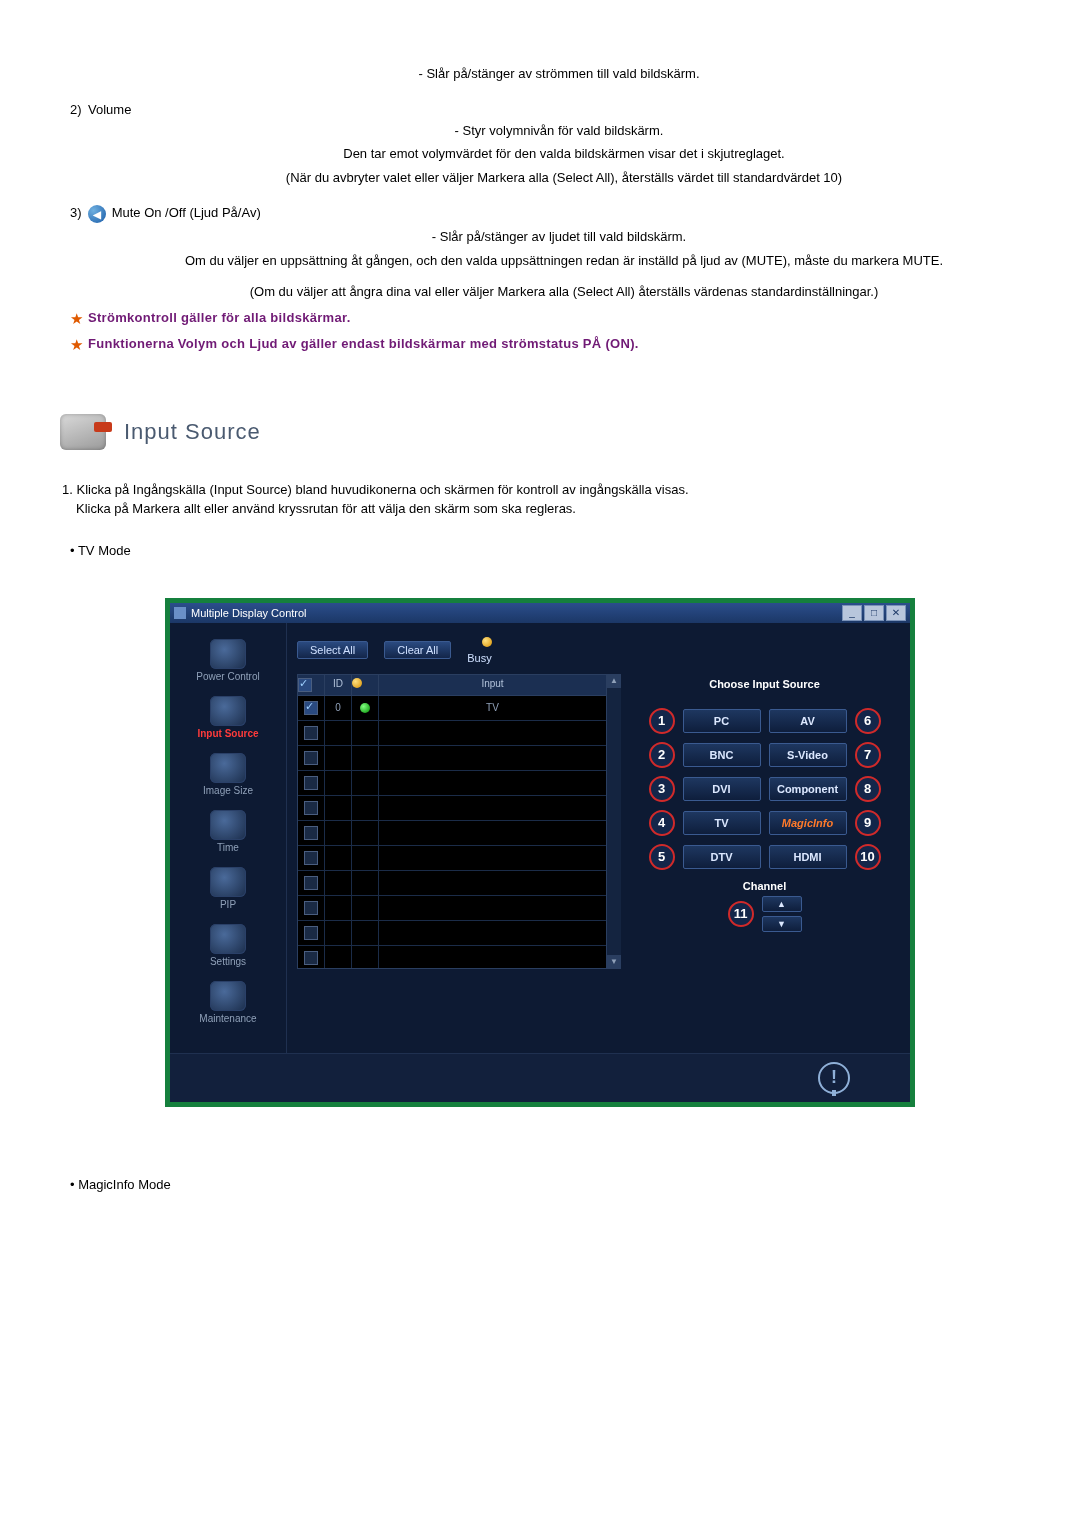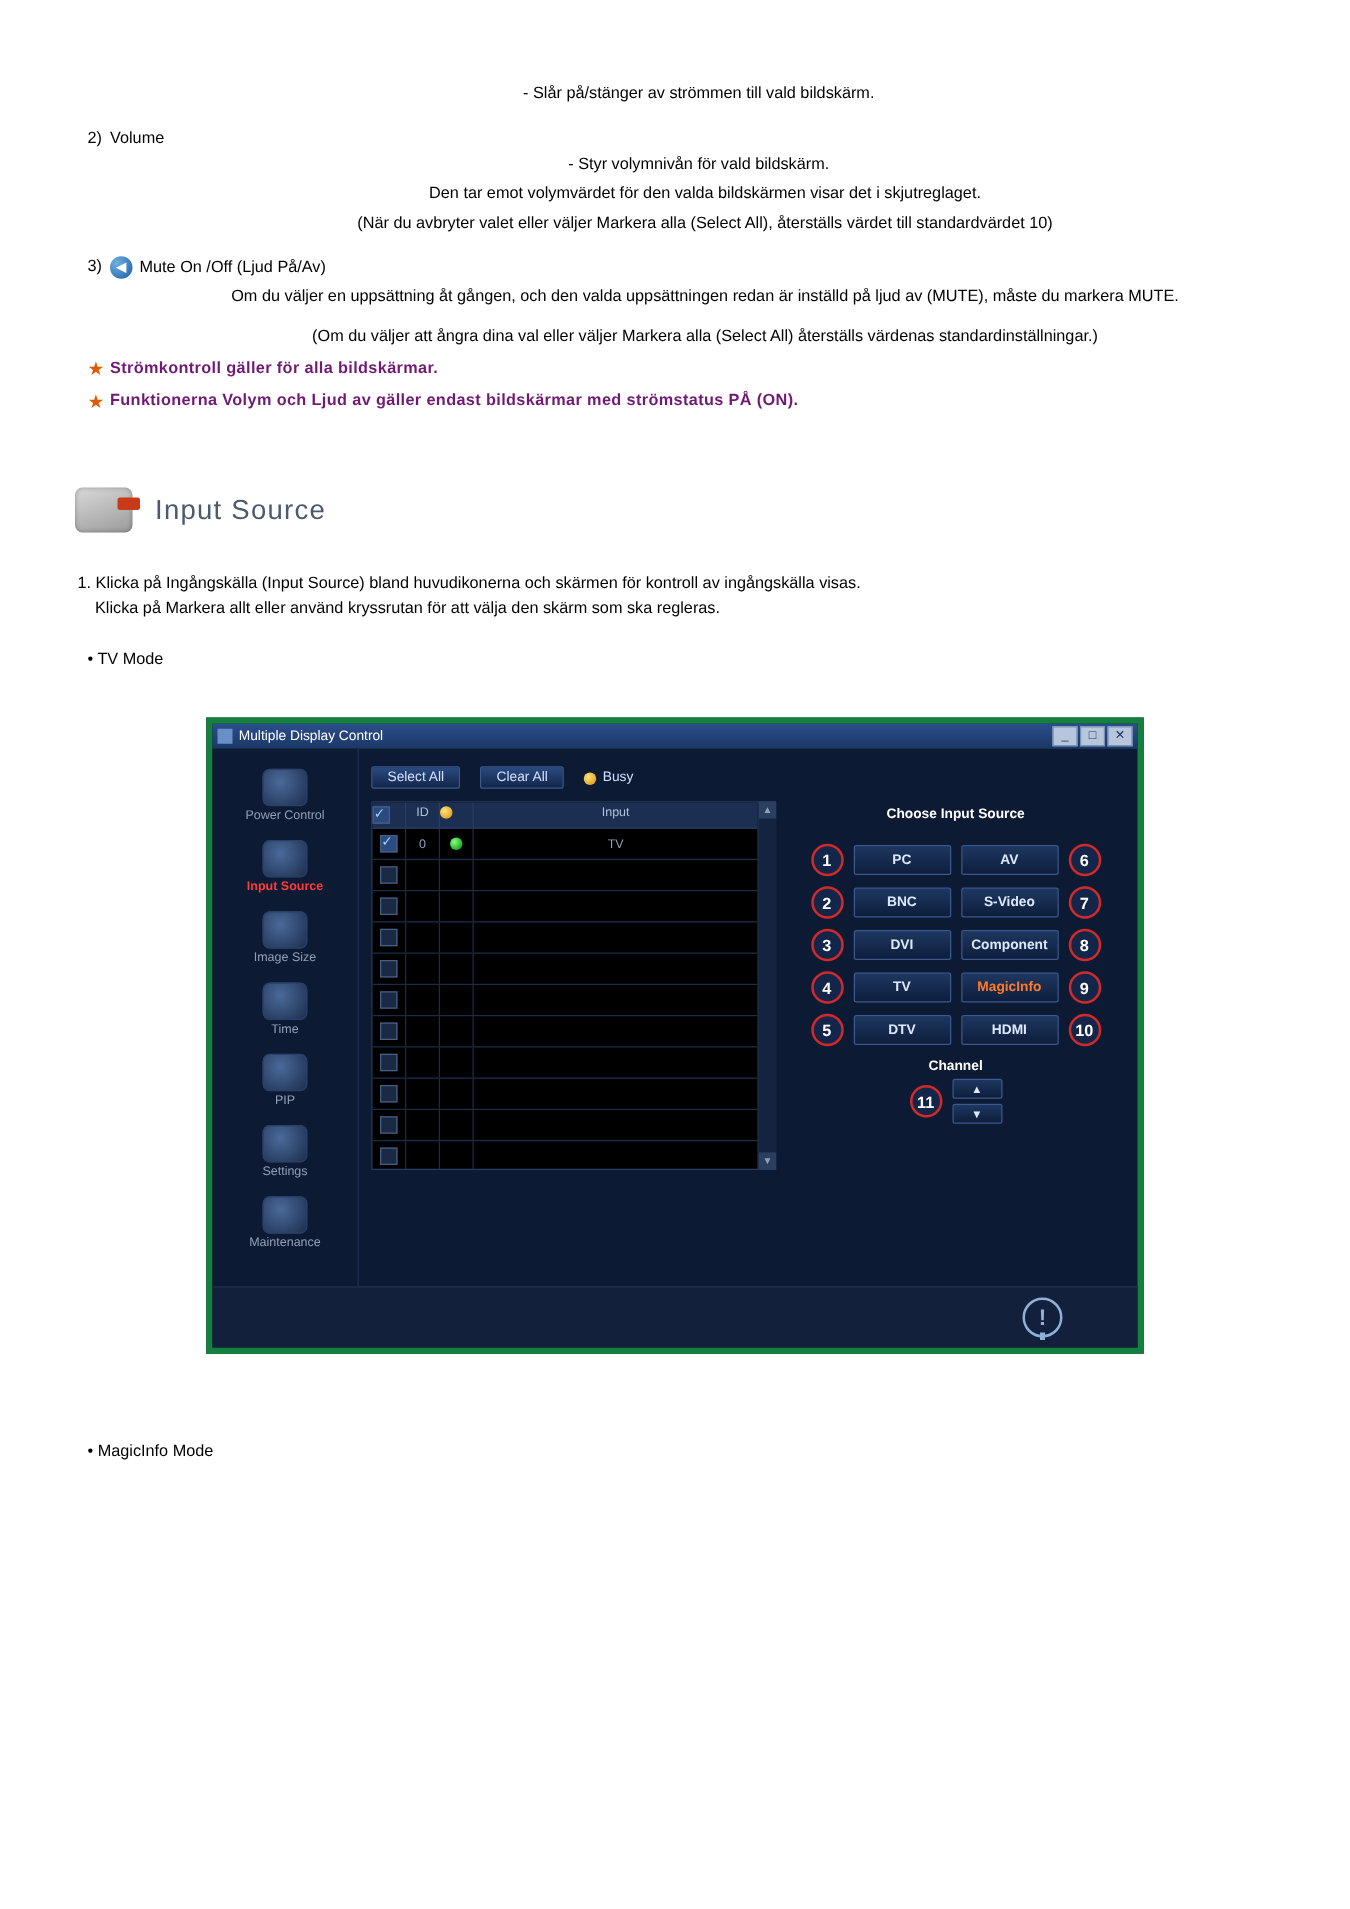--- a/index.html
+++ b/index.html
@@ -213,20 +213,21 @@
     color: #cfe0ff;
     font-size: 11px;
     padding: 2px 12px;
     border-radius: 2px;
   }
   .busy {
     display: flex;
     align-items: flex-end;
     gap: 5px;
     color: #cfe0ff;
+    flex-direction: column;
   }
   .busy-dot {
     width: 10px;
     height: 10px;
     background: radial-gradient(circle at 35% 35%, #ffe080, #d89000);
     border-radius: 50%;
   }
 
   .content-row {
     display: flex;
@@ -356,21 +357,21 @@
     background: linear-gradient(#1e3760, #0e1e3c);
     border: 1px solid #3a5a90;
     color: #dce8ff;
     font-size: 11px;
     font-weight: bold;
     display: flex;
     align-items: center;
     justify-content: center;
     border-radius: 2px;
   }
-  .srcbtn.magic { color: #ff7a2a; }
+  .srcbtn.magic { color: #ff7a2a; font-style: italic; }
   .chan-label {
     text-align: center;
     color: #fff;
     font-weight: bold;
     font-size: 11px;
     margin-top: 10px;
   }
   .chan-ctrl {
     display: flex;
     align-items: center;
@@ -444,20 +445,21 @@
   <div class="sub-text" style="margin-left:48px;">Den tar emot volymvärdet för den valda bildskärmen visar det i skjutreglaget.</div>
   <div class="sub-text" style="margin-left:48px;">(När du avbryter valet eller väljer Markera alla (Select All), återställs värdet till standardvärdet 10)</div>
 
   <div class="num-row list-indent">
     <div class="num-label">3)</div>
     <div class="num-content">
       <span class="mute-icon">◀</span>
       <span>Mute On /Off (Ljud På/Av)</span>
     </div>
   </div>
+  <div class="sub-text">- <span>Slår på/stänger av ljudet till vald bildskärm.</span></div>
   <div class="sub-text" style="margin-left:48px;">Om du väljer en uppsättning åt gången, och den valda uppsättningen redan är inställd på ljud av (MUTE), måste du markera MUTE.</div>
   <div class="sub-text" style="margin-left:48px; margin-top:12px;">(Om du väljer att ångra dina val eller väljer Markera alla (Select All) återställs värdenas standardinställningar.)</div>
 
   <div class="star-row list-indent">
     <div class="star">★</div>
     <div class="star-text">Strömkontroll gäller för alla bildskärmar.</div>
   </div>
   <div class="star-row list-indent">
     <div class="star">★</div>
     <div class="star-text">Funktionerna Volym och Ljud av gäller endast bildskärmar med strömstatus PÅ (ON).</div>

